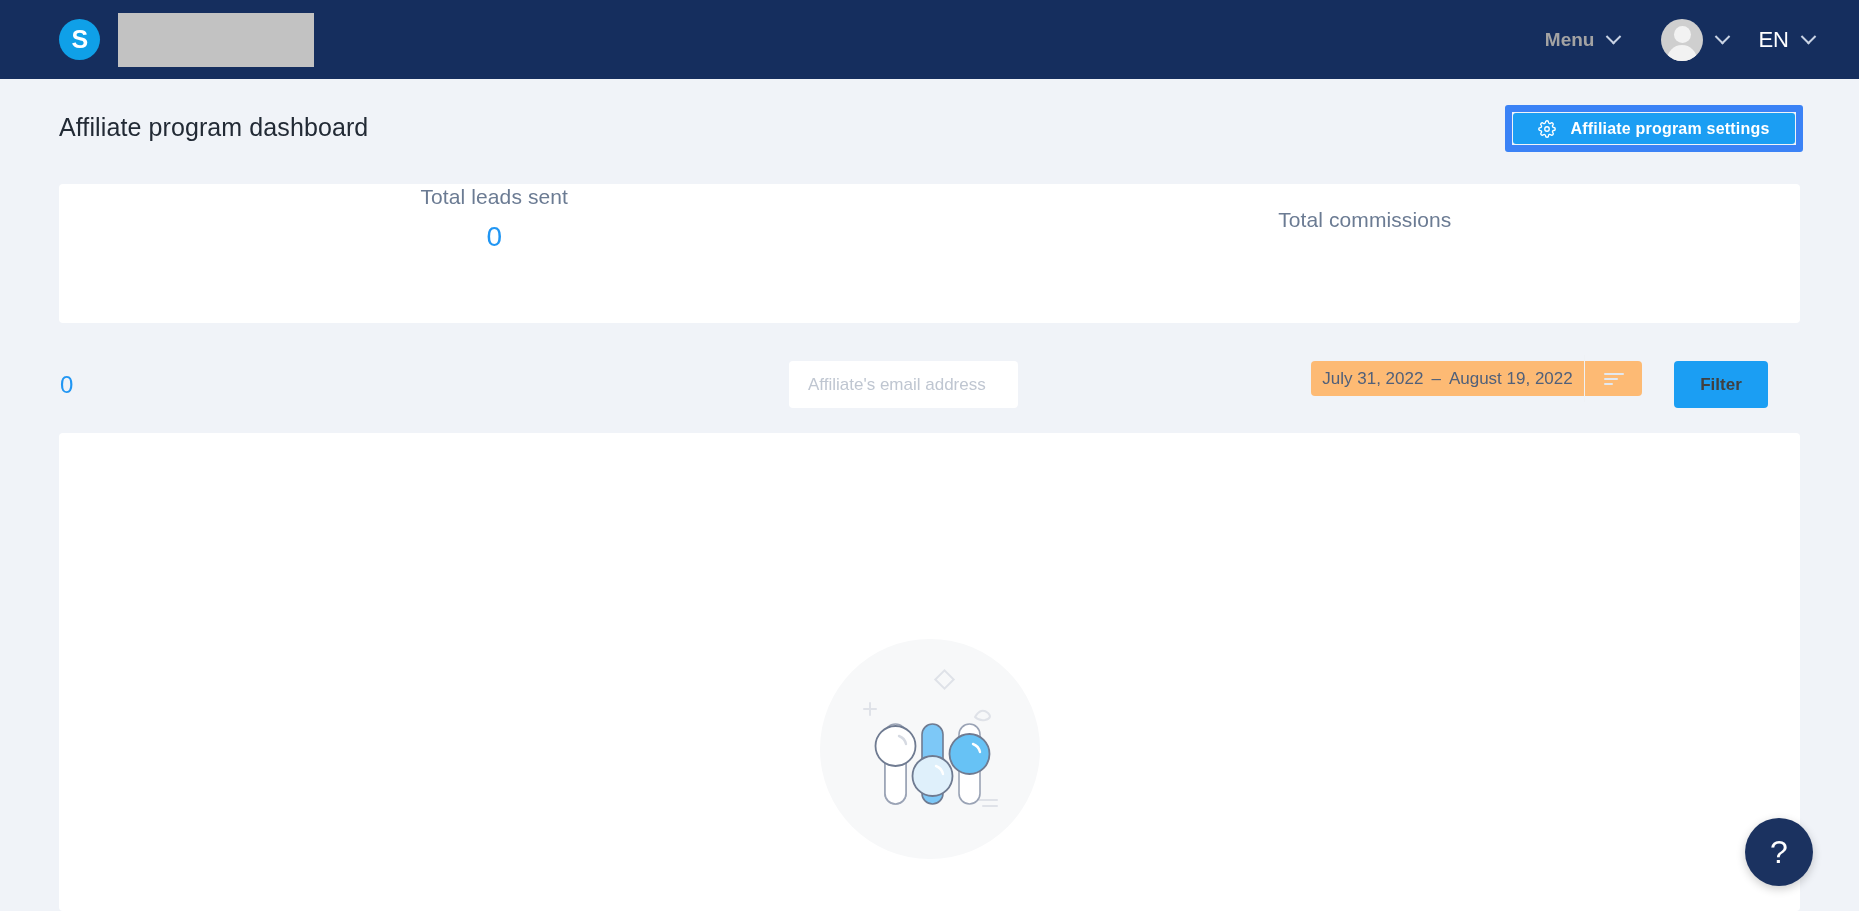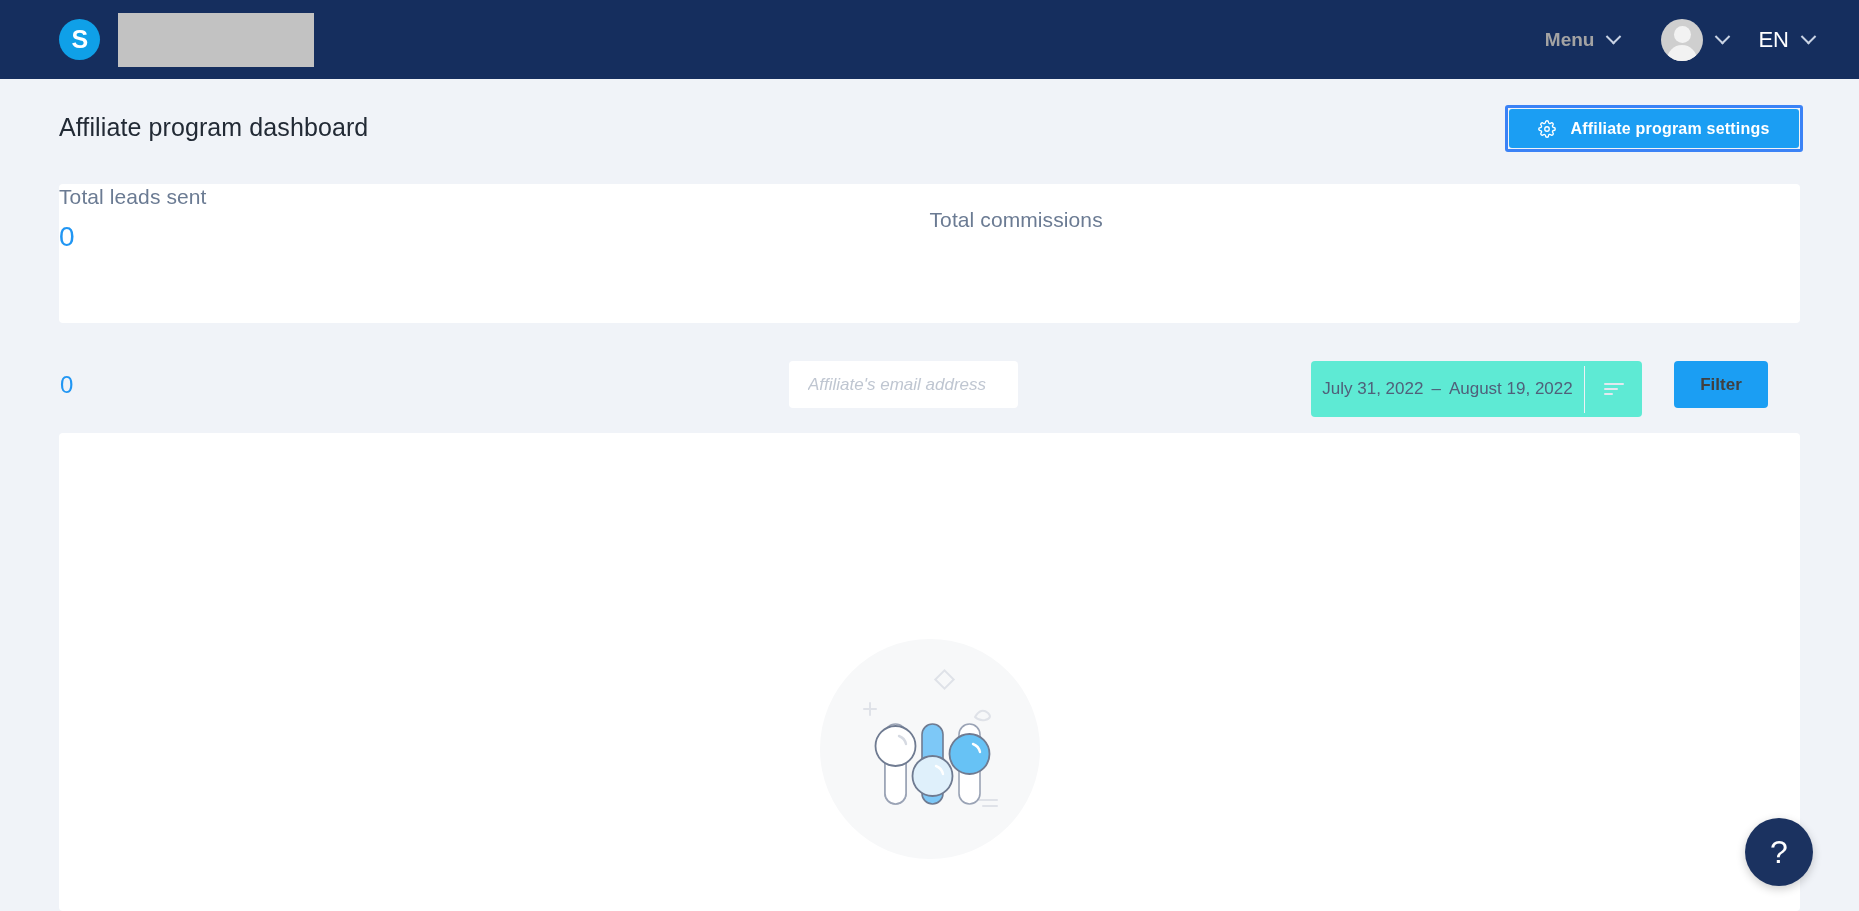--- a/index.html
+++ b/index.html
@@ -119,21 +119,21 @@
     font-size: 25px;
     color: #222a35;
     letter-spacing: 0.1px;
   }
   .settings-highlight {
     position: absolute;
     left: 1505px;
     top: 26px;
     width: 298px;
     height: 47px;
-    border: 3px solid #3b82f6;
+    border: 7px solid #3b82f6;
     border-radius: 3px;
     padding: 1px;
   }
   .settings-btn {
     width: 100%;
     height: 100%;
     background: #1b9ef3;
     border: none;
     border-radius: 3px;
     color: #ffffff;
@@ -156,21 +156,21 @@
     width: 1741px;
     height: 139px;
     background: #ffffff;
     border-radius: 4px;
     display: flex;
   }
   .stat {
     flex: 1;
     display: flex;
     flex-direction: column;
-    align-items: flex-start;
+    align-items: center;
     justify-content: flex-start;
     padding-top: 24px;
   }
   .stat.mid { padding-top: 1px; }
   .stat-label {
     font-size: 21px;
     color: #6b7b93;
     letter-spacing: 0.1px;
   }
   .stat-value {
@@ -199,33 +199,32 @@
     top: 6px;
     height: 47px;
     background: #ffffff;
     border: none;
     border-radius: 4px;
     font-size: 17px;
     font-family: "Liberation Sans", sans-serif;
     color: #3c4a5e;
     padding: 0 19px;
     outline: none;
-    font-style: italic;
   }
   .f-input::placeholder { color: #bfc6d1; }
   #email-field { left: 789px; width: 229px; }
   #id-field { left: 1049px; width: 229px; }
 
   .daterange {
     position: absolute;
     left: 1311px;
     top: 6px;
     width: 331px;
-    height: 56px;
-    background: #5eead4;
+    height: 35px;
+    background: #fdba74;
     border-radius: 4px;
     display: flex;
     align-items: center;
     cursor: pointer;
   }
   .daterange-text {
     flex: 1;
     text-align: center;
     font-size: 17px;
     color: #50607a;

